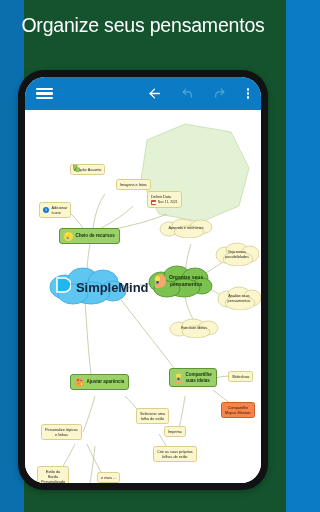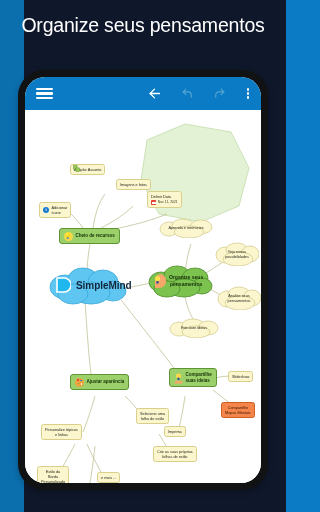--- a/index.html
+++ b/index.html
@@ -6,21 +6,21 @@
   html,body { width:286px; height:512px; overflow:hidden; }
   body {
     font-family:"Liberation Sans", sans-serif;
     background:#0a7bc4;
     position:relative;
   }
 
   
   #promo-bg {
     position:absolute; inset:0;
-    background:#0f172a;
+    background:#14532d;
   }
   #promo-bg-left {
     position:absolute; left:0; top:0; width:24px; height:512px;
     background:#0b6fae;
   }
   #promo-title {
     position:absolute; left:0; top:14px; width:286px;
     text-align:center;
     color:#ffffff;
     font-size:19.5px;
@@ -121,21 +121,21 @@
 
   
   .cloud-node {
     position:absolute;
     display:flex; align-items:center; justify-content:center;
   }
   .cloud-node .node-label { position:relative; z-index:2; }
 
   
   #node-center .node-label {
-    font-size:10px; font-weight:bold; color:#13263b;
+    font-size:13px; font-weight:bold; color:#13263b;
   }
   #node-organize .node-label {
     font-size:5.1px; font-weight:bold; color:#15300a; text-align:center;
   }
 
   
   .ic { flex:0 0 auto; margin-right:2.5px; position:relative; }
   .ic-info {
     width:6px; height:6px; border-radius:50%;
     background:#1878d0;

